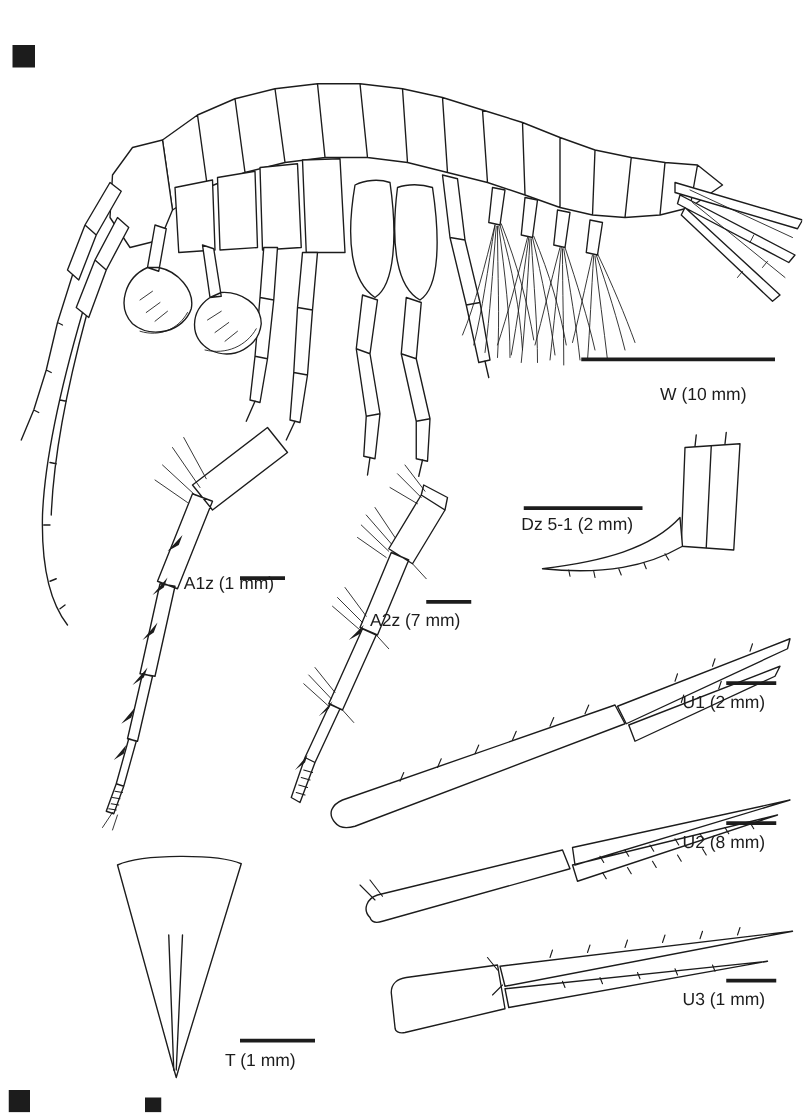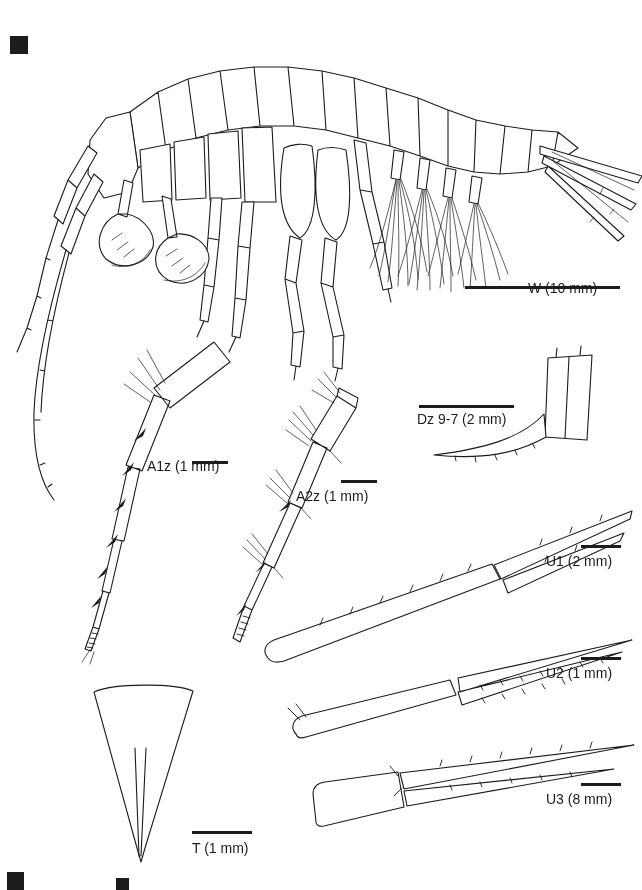--- a/index.html
+++ b/index.html
@@ -165,36 +165,36 @@
       <path class="o" d="M94,692 C114,683 174,683 193,691 L145,848 L141,862 L137,848 Z"></path>
       <path class="o" d="M135,748 L139,856 M146,748 L141,856"></path>
     </g>
   </svg>
 
   <div class="mark" style="left:10px;top:36px;width:18px;height:18px"></div>
   <div class="mark" style="left:7px;top:872px;width:17px;height:18px"></div>
   <div class="mark" style="left:116px;top:878px;width:13px;height:12px"></div>
 
   <div class="scale" style="left:465px;top:286px;width:155px"></div>
-  <div class="lbl" style="left:528px;top:280px">W (10 mm)</div>
+  <div class="lbl" style="left:528px;top:307px">W (10 mm)</div>
 
   <div class="scale" style="left:419px;top:405px;width:95px"></div>
-  <div class="lbl" style="left:417px;top:411px">Dz 9-7 (2 mm)</div>
+  <div class="lbl" style="left:417px;top:411px">Dz 5-1 (2 mm)</div>
 
   <div class="scale" style="left:192px;top:461px;width:36px"></div>
   <div class="lbl" style="left:147px;top:458px">A1z (1 mm)</div>
 
   <div class="scale" style="left:341px;top:480px;width:36px"></div>
-  <div class="lbl" style="left:296px;top:488px">A2z (1 mm)</div>
+  <div class="lbl" style="left:296px;top:488px">A2z (7 mm)</div>
 
   <div class="scale" style="left:581px;top:545px;width:40px"></div>
   <div class="lbl" style="left:546px;top:553px">U1 (2 mm)</div>
 
   <div class="scale" style="left:581px;top:657px;width:40px"></div>
-  <div class="lbl" style="left:546px;top:665px">U2 (1 mm)</div>
+  <div class="lbl" style="left:546px;top:665px">U2 (8 mm)</div>
 
   <div class="scale" style="left:581px;top:783px;width:40px"></div>
-  <div class="lbl" style="left:546px;top:791px">U3 (8 mm)</div>
+  <div class="lbl" style="left:546px;top:791px">U3 (1 mm)</div>
 
   <div class="scale" style="left:192px;top:831px;width:60px"></div>
-  <div class="lbl" style="left:192px;top:840px">T (1 mm)</div>
+  <div class="lbl" style="left:180px;top:840px">T (1 mm)</div>
 
 </div>
 
 </body></html>

